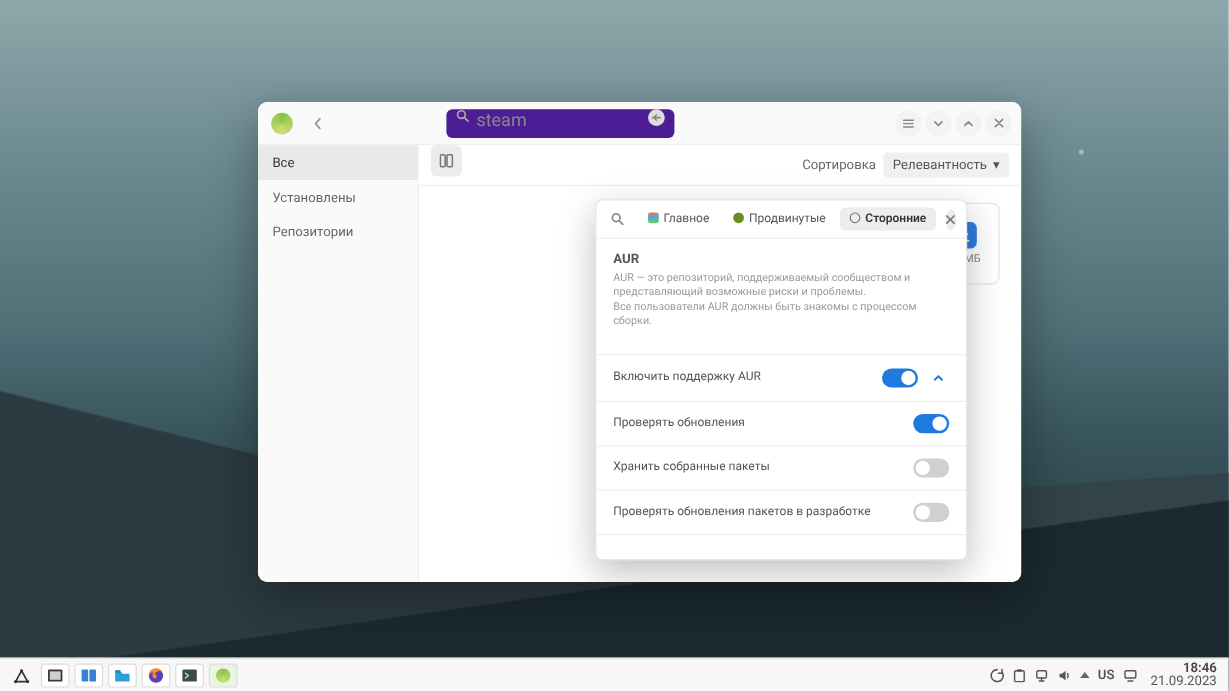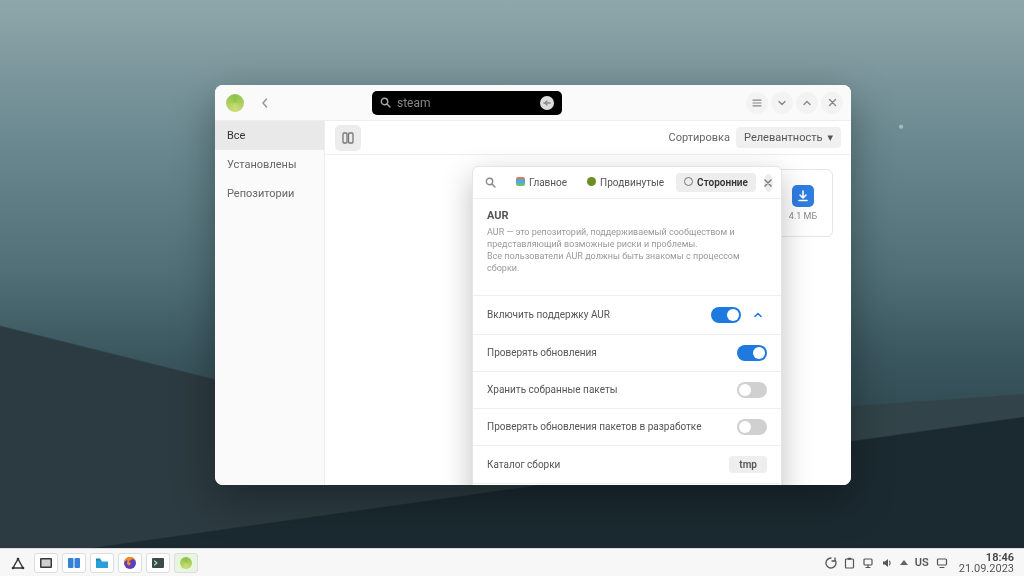--- a/index.html
+++ b/index.html
@@ -13,31 +13,31 @@
       linear-gradient(-8deg,#1b2a31 0 22%,transparent 22.2%),
       linear-gradient(14deg,#2c3b41 0 30%,transparent 30.2%),
       linear-gradient(-4deg,#324449 0 28%,transparent 28.2%),
       linear-gradient(to bottom,#8ea7aa 0%,#6a8890 25%,#4f6e76 48%,#3a565f 62%,#2b4249 80%,#1e3037 100%);
   }
   
   .win{position:absolute;left:215px;top:85px;width:636px;height:400px;background:#fff;border-radius:8px;box-shadow:0 14px 42px rgba(0,0,0,.35);display:flex;flex-direction:column;overflow:hidden;}
   .titlebar{height:36px;background:#fafafa;border-bottom:1px solid #eee;display:flex;align-items:center;padding:0 8px;gap:6px;}
   .tbtn{width:24px;height:24px;border-radius:5px;display:flex;align-items:center;justify-content:center;color:#888;cursor:pointer;font-size:12px;}
   .green-dot{width:18px;height:18px;border-radius:50%;background:conic-gradient(#8bc34a,#cddc75,#8bc34a);}
-  .search{flex:0 0 190px;margin:0 auto;height:24px;border-radius:5px;background:#000000;display:flex;align-items:center;padding:0 8px;gap:6px;color:#888;font-size:12px;}
+  .search{flex:0 0 190px;margin:0 auto;height:24px;border-radius:5px;background:#4c1d95;display:flex;padding:0 8px;gap:6px;color:#888;font-size:15px;}
   .search .x{margin-left:auto;cursor:pointer;width:14px;height:14px;border-radius:50%;background:#ddd;color:#777;display:flex;align-items:center;justify-content:center;font-size:9px;}
   .tgrp{display:flex;gap:3px;margin-left:auto;}
   .tcircle{width:22px;height:22px;border-radius:50%;background:#f3f3f3;display:flex;align-items:center;justify-content:center;color:#777;font-size:10px;cursor:pointer;}
   
   .body{flex:1;display:flex;min-height:0;}
-  .side{width:110px;background:#fafafa;border-right:1px solid #eee;padding-top:0;}
+  .side{width:134px;background:#fafafa;border-right:1px solid #eee;padding-top:0;}
   .side-item{padding:8px 12px;font-size:11px;color:#666;cursor:pointer;}
   .side-item.active{background:#e9e9e9;color:#333;}
   .content{flex:1;position:relative;background:#fff;}
-  .second-bar{height:34px;display:flex;align-items:center;padding:0 10px;gap:8px;border-bottom:1px solid #eee;}
+  .second-bar{height:34px;display:flex;padding:0 10px;gap:8px;border-bottom:1px solid #eee;}
   .icon-btn{width:26px;height:26px;border-radius:5px;background:#ececec;display:flex;align-items:center;justify-content:center;color:#666;font-size:12px;cursor:pointer;}
   .sort-wrap{margin-left:auto;display:flex;align-items:center;gap:6px;font-size:11px;color:#666;}
   .sort-btn{background:#f0f0f0;border-radius:4px;padding:4px 8px;display:flex;align-items:center;gap:5px;color:#555;font-size:11px;font-weight:400;cursor:pointer;}
   
   .result-card{position:absolute;right:18px;top:48px;width:60px;height:68px;border:1px solid #e5e5e5;border-radius:6px;display:flex;flex-direction:column;align-items:center;justify-content:center;gap:4px;}
   .dl-icon{width:22px;height:22px;border-radius:5px;background:#2f7de1;display:flex;align-items:center;justify-content:center;color:#fff;font-size:12px;}
   .result-sz{font-size:9px;color:#888;}
   
   .dim{position:absolute;inset:0;background:rgba(0,0,0,0);} 
   .modal{position:absolute;left:147px;top:45px;width:310px;background:#fff;border-radius:6px;box-shadow:0 10px 30px rgba(0,0,0,.25);overflow:hidden;border:1px solid #e5e5e5;}
@@ -215,24 +215,20 @@
             <span class="tog on"></span>
           </div>
           <div class="row">
             <span>Хранить собранные пакеты</span>
             <span class="tog"></span>
           </div>
           <div class="row">
             <span>Проверять обновления пакетов в разработке</span>
             <span class="tog"></span>
           </div>
-          <div class="row">
-            <span>Каталог сборки</span>
-            <span class="chip">tmp</span>
-          </div>
         </div>
 
         <div class="m-foot">
           
           
         </div>
       </div>
     </div>
   </div>
 </div>

